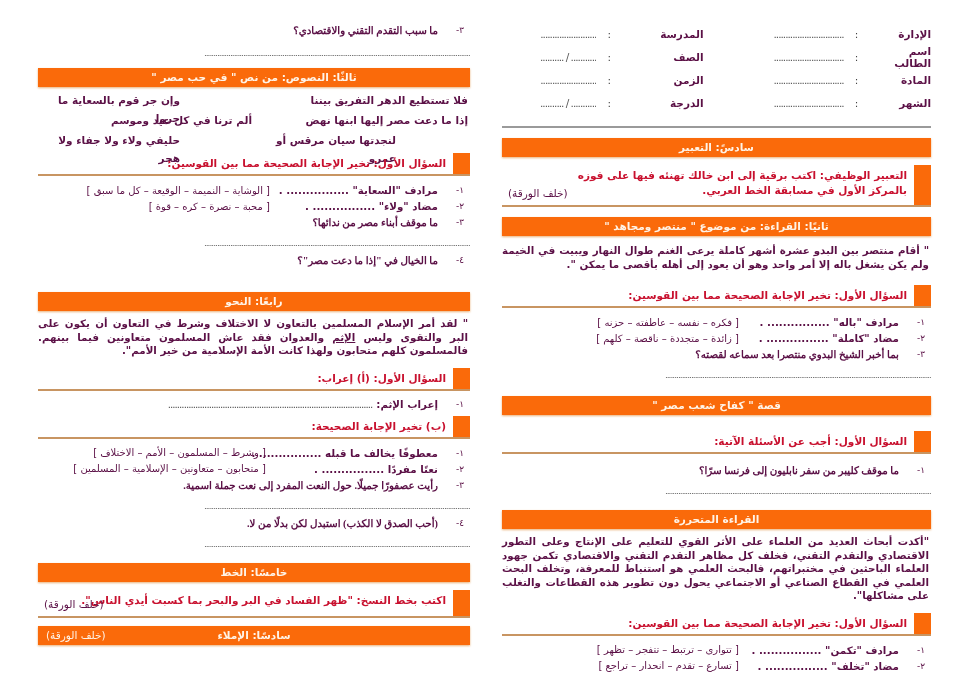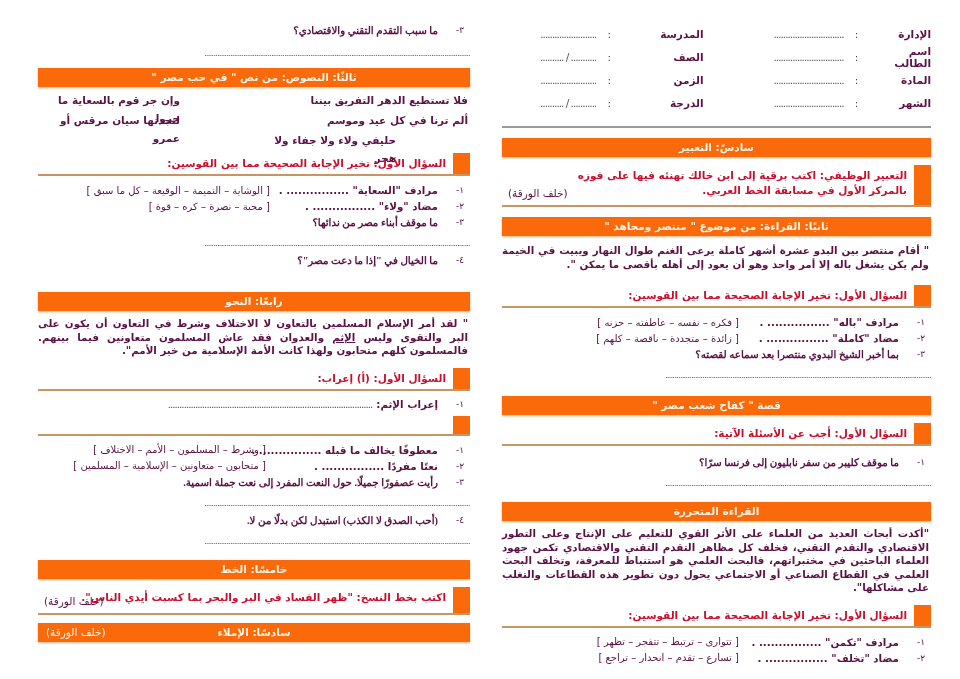--- a/index.html
+++ b/index.html
@@ -122,21 +122,21 @@
       <span class="opts">[ زائدة – متجددة – ناقصة – كلهم ]</span>
     </div>
     <div class="item">
       <span class="num">٣-</span>
       <span class="q wide">بما أخبر الشيخ البدوي منتصرا بعد سماعه لقصته؟</span>
     </div>
   </div>
   <div class="ansline">...............................................................................................................................................</div>
 
   <div class="bar" style="margin-top:14px">قصة " كفاح شعب مصر "</div>
-  <div class="qbox" style="margin-top:8px">
+  <div class="qbox" style="margin-top:16px">
     <div class="sq"></div>
     <div class="qt">السؤال الأول: أجب عن الأسئلة الآتية:</div>
   </div>
   <div style="margin-top:8px">
     <div class="item">
       <span class="num">١-</span>
       <span class="q wide">ما موقف كليبر من سفر نابليون إلى فرنسا سرًا؟</span>
     </div>
   </div>
   <div class="ansline">...............................................................................................................................................</div>
@@ -167,20 +167,21 @@
       <span class="num">٣-</span>
       <span class="q wide">ما سبب التقدم التقني والاقتصادي؟</span>
     </div>
   </div>
   <div class="ansline" style="margin-top:8px">...............................................................................................................................................</div>
 
   <div class="bar" style="margin-top:8px">ثالثًا: النصوص: من نص " في حب مصر "</div>
   <div class="poem">
     <div class="v r">فلا تستطيع الدهر التفريق بيننا</div>
     <div class="v l">وإن جر قوم بالسعاية ما جروا</div>
+    <div class="v r">إذا ما دعت مصر إليها ابنها نهض</div>
     <div class="v r">ألم ترنا في كل عيد وموسم</div>
     <div class="v l">لنجدتها سيان مرقس أو عمرو</div>
     <div class="v l">حليفي ولاء ولا جفاء ولا هجر</div>
   </div>
   <div class="qbox" style="margin-top:2px">
     <div class="sq"></div>
     <div class="qt">السؤال الأول: تخير الإجابة الصحيحة مما بين القوسين:</div>
   </div>
   <div style="margin-top:6px">
     <div class="item">
@@ -214,20 +215,21 @@
   </div>
   <div style="margin-top:5px">
     <div class="item">
       <span class="num">١-</span>
       <span class="q" style="width:auto; padding-left:4px">إعراب الإثم:</span>
       <span class="dots">..........................................................................................</span>
     </div>
   </div>
   <div class="qbox" style="margin-top:4px">
     <div class="sq"></div>
+    <div class="qt">(ب) تخير الإجابة الصحيحة:</div>
   </div>
   <div style="margin-top:6px">
     <div class="item">
       <span class="num">١-</span>
       <span class="q" style="width:172px">معطوفًا يخالف ما قبله ................ .</span>
       <span class="opts">[ وشرط – المسلمون – الأمم – الاختلاف ]</span>
     </div>
     <div class="item">
       <span class="num">٢-</span>
       <span class="q" style="width:172px">نعتًا مفردًا ................ .</span>

